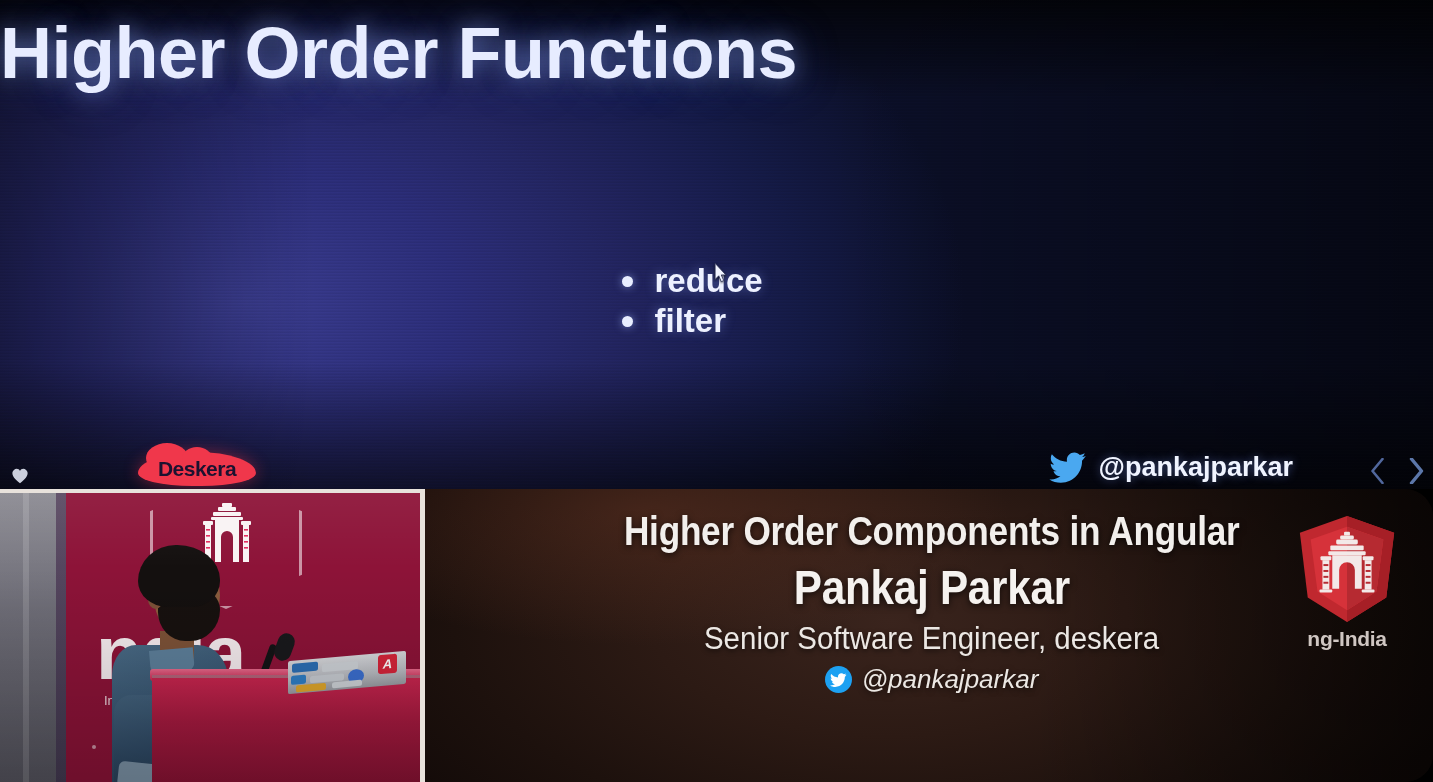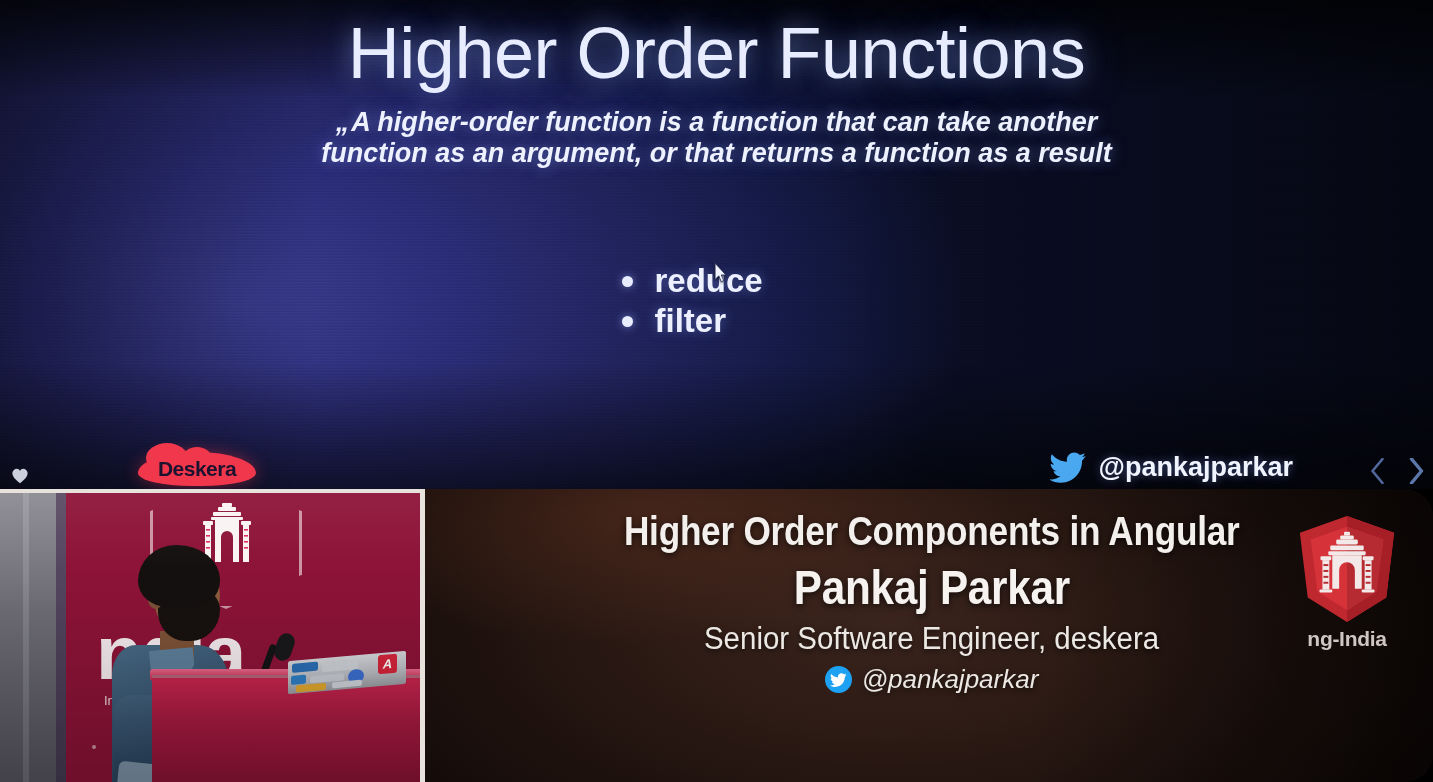--- a/index.html
+++ b/index.html
@@ -25,22 +25,21 @@
   }
   .slide-vignette{
     position:absolute; inset:0; pointer-events:none;
     background:
       linear-gradient(90deg, rgba(0,0,0,.42) 0%, rgba(0,0,0,0) 22%, rgba(0,0,0,0) 58%, rgba(0,0,0,.55) 100%),
       linear-gradient(180deg, rgba(0,0,0,.72) 0%, rgba(0,0,0,0) 20%, rgba(0,0,0,0) 74%, rgba(0,0,0,.60) 100%);
   }
 
   .slide-title{
     position:absolute; left:0; right:0; top:12px;
-    text-align:center;
-    font-size:72px; font-weight:400; letter-spacing:-0.5px;
+    font-size:72px; font-weight:700; letter-spacing:-0.5px;
     color:#e7ecff;
     text-shadow:0 0 22px rgba(150,175,255,.55), 0 0 48px rgba(90,120,230,.35);
     z-index:3;
   }
 
   .slide-quote{
     position:absolute; left:50%; transform:translateX(-50%); top:107px;
     width:800px; text-align:center;
     font-size:27px; font-weight:700; font-style:italic; line-height:1.16;
     color:#eef2ff;
@@ -320,23 +319,20 @@
 </head>
 <body>
 
 <div id="stage">
 
   <div class="slide">
     <div class="slide-vignette"></div>
 
     <div class="slide-title">Higher Order Functions</div>
 
-    <div class="slide-quote">
-      <span class="quote-mark">„</span><span>A higher-order function is a function that can take another function as an argument, or that returns a function as a result</span>
-    </div>
 
 
     <div class="bullets">
       <div class="bullet-row">
         <span class="bullet-dot"></span>
         <span class="bullet-text">reduce</span>
       </div>
       <div class="bullet-row">
         <span class="bullet-dot"></span>
         <span class="bullet-text">filter</span>

